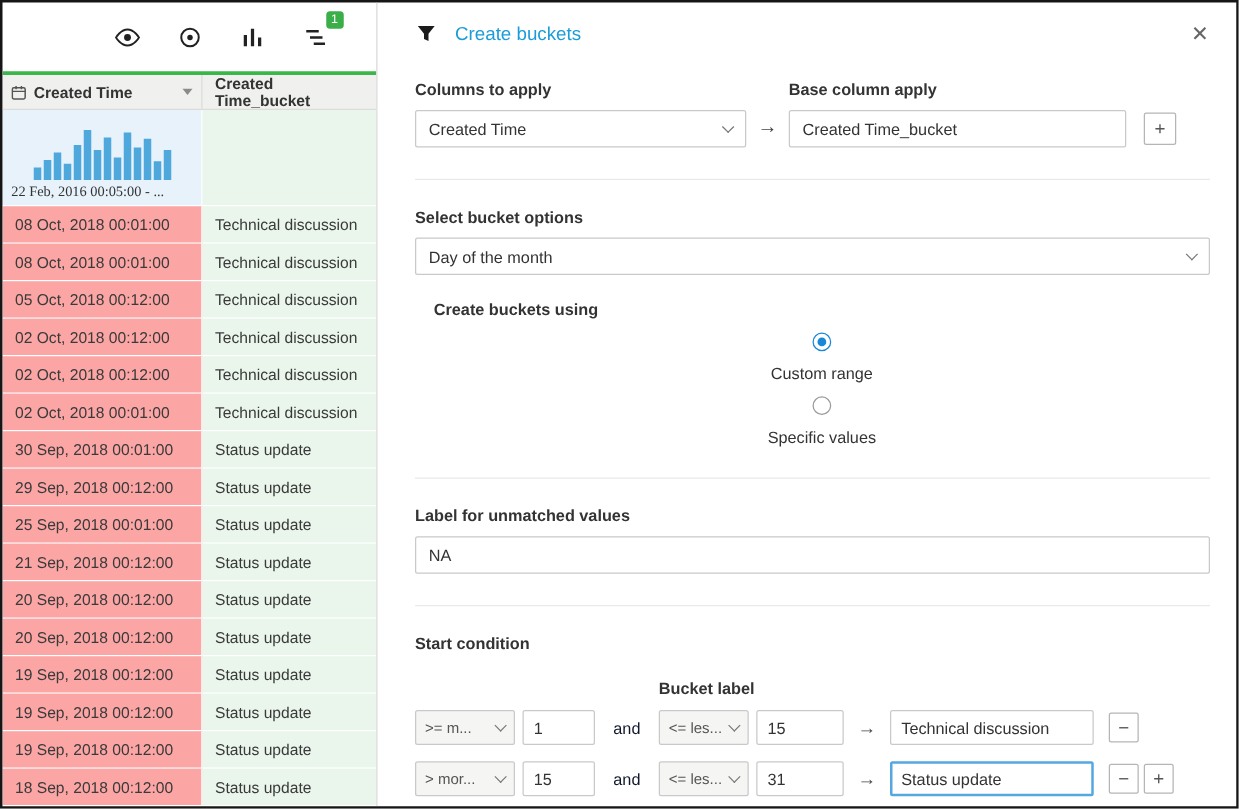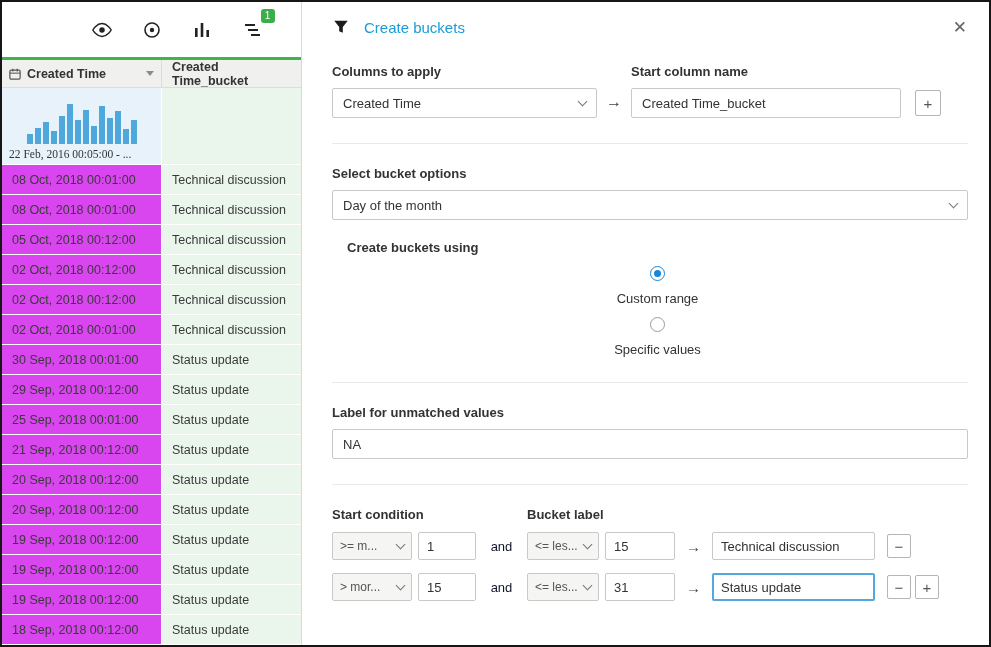--- a/index.html
+++ b/index.html
@@ -24,21 +24,21 @@
   .grid-body { flex:1; overflow:hidden; font-size:12.5px; color:#3a3a3a; }
   .hist-row { height:77px; display:flex;font-family:Liberation Serif, serif; }
   .hist-c1 { width:160px; background:#e7f2fb; display:flex; flex-direction:column; justify-content:flex-end; padding:4px 4px 4px 4px; border-bottom:1px solid #fff; border-right:1px solid #fff; }
   .hist-bars { display:flex; align-items:flex-end; justify-content:center; gap:2px; height:46px; }
   .hbar { width:6px; background:#4fa8dc; }
   .hist-label { font-size:11.5px; color:#333; white-space:nowrap; overflow:hidden; padding:4px 3px 0 3px; }
   .hist-c2 { flex:1; background:#eaf6ec; border-bottom:1px solid #fff; }
 
   .grid-row { height:30px; display:flex; }
   .cell { display:flex; align-items:center; padding:0 10px; white-space:nowrap; overflow:hidden; }
-  .cell.c1 { width:160px; background:#d946ef; border-bottom:1px solid #fff; border-right:1px solid #fff; }
+  .cell.c1 { width:160px; background:#fca5a5; border-bottom:1px solid #fff; border-right:1px solid #fff; }
   .cell.c2 { flex:1; background:#eaf6ec; border-bottom:1px solid #fff; }
 
   
   .dialog { flex:1; display:flex; flex-direction:column; overflow:hidden; }
   .dlg-header { height:50px; display:flex; align-items:center; padding:0 22px 0 30px; }
   .bucket-icon { display:flex; margin-right:14px; }
   .dlg-title { color:#1a9cd8; font-size:15px; font-weight:normal; }
   .close { margin-left:auto; color:#666; font-size:17px; cursor:pointer; line-height:1; }
 
   .dlg-body { padding:12px 21px 0 30px; flex:1; overflow:hidden; }
@@ -62,21 +62,21 @@
   .using-block { margin:20px 0 0 15px; }
   .using-block .flabel { margin-bottom:6px; }
   .radio-row { display:flex; align-items:center; gap:10px; font-size:13px; color:#333; margin:11px 0; cursor:pointer;flex-direction:column; }
   .radio { width:15px; height:15px; border-radius:50%; border:1px solid #9a9a9a; position:relative; background:#fff; flex:0 0 auto; }
   .radio.checked { border-color:#1787d8; }
   .radio.checked::after { content:""; position:absolute; left:3px; top:3px; right:3px; bottom:3px; border-radius:50%; background:#1787d8; }
 
   .cond-headers { display:flex; font-size:13px; font-weight:bold; color:#333; margin-bottom:10px; }
   .cond-headers .h1 { width:195px; }
   .cond-headers .h2 { width:185px; }
-  .cond-headers .h3 { flex:1; }
+  .cond-headers .h3 { flex:1;margin-top:36px; }
 
   .cond-row { display:flex; align-items:center; margin-bottom:13px; }
   .mini-select { height:28px; background:#f5f5f4; border:1px solid #c9c9c9; border-radius:2px; display:flex; align-items:center; justify-content:space-between; padding:0 7px; font-size:12px; color:#555; cursor:pointer; white-space:nowrap; overflow:hidden; }
   .mini-select .chev { margin-left:4px; }
   .op1 { width:80px; }
   .op2 { width:72px; }
   .mini { height:28px; border:1px solid #c9c9c9; border-radius:2px; padding:0 8px; font-size:13px; color:#333; font-family:inherit; outline:none; }
   .val1 { width:58px; margin-left:6px; }
   .val2 { width:70px; margin-left:6px; }
   .and { width:51px; text-align:center; font-size:13px; color:#0f172a; }
@@ -246,21 +246,21 @@
       <div class="sec-apply">
         <div class="fld w265">
           <label class="flabel">Columns to apply</label>
           <div class="select">
             <span>Created Time</span>
             <span class="chev"></span>
           </div>
         </div>
         <span class="big-arrow">→</span>
         <div class="fld w270">
-          <label class="flabel">Start column name</label>
+          <label class="flabel">Base column apply</label>
           <input class="txt" value="Created Time_bucket" style="">
         </div>
         <button class="sq">+</button>
       </div>
 
       <div class="divider"></div>
 
       <div class="fld">
         <label class="flabel">Select bucket options</label>
         <div class="select full">

